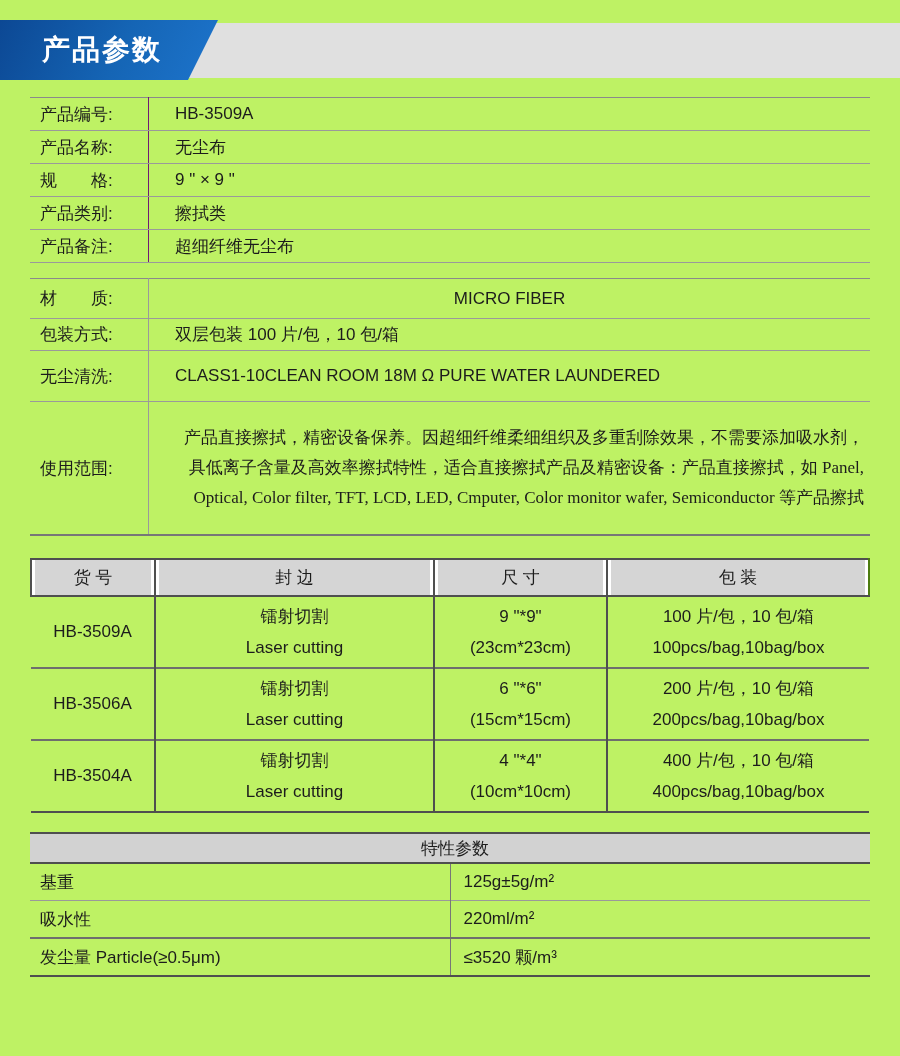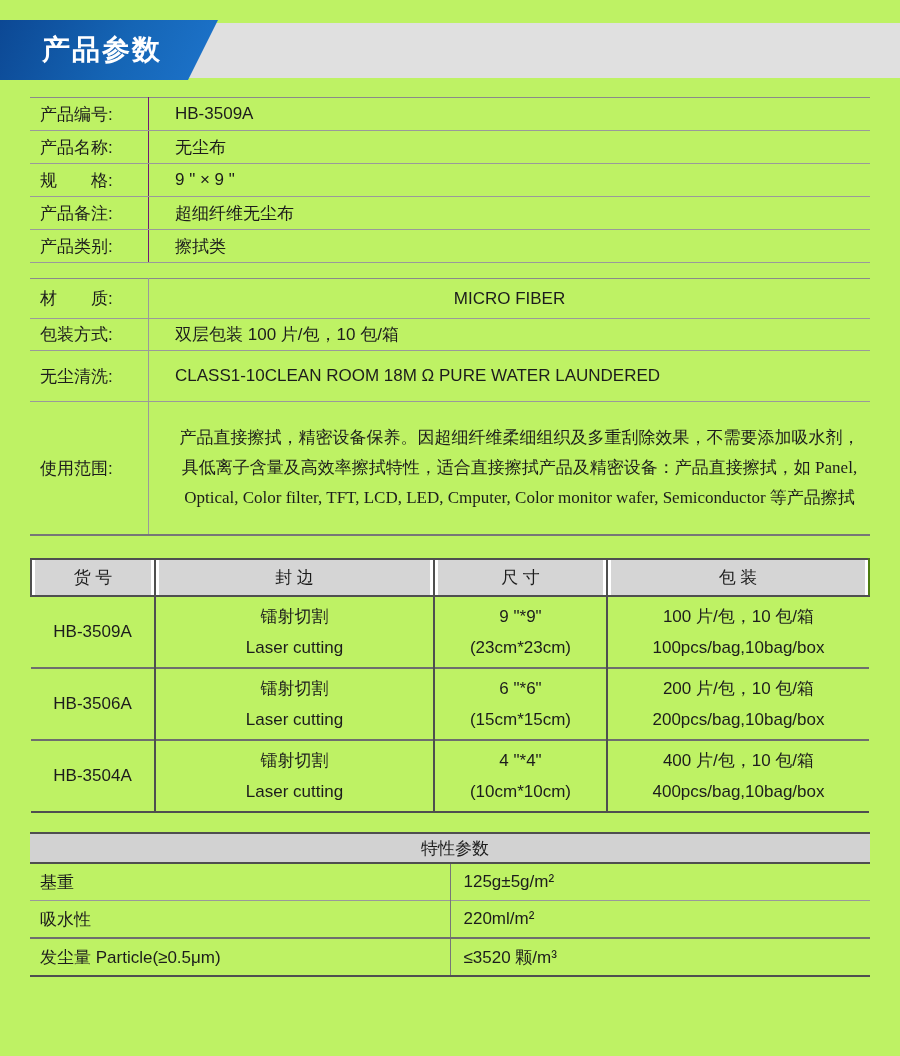--- a/index.html
+++ b/index.html
@@ -47,21 +47,21 @@
   .t2 .val { padding-left:26px; }
   .t2 .center { text-align:center; padding-left:0; }
   .t2 .r-material td { height:39px; }
   .t2 .r-cutting  td { height:40px; }
   .t2 .r-packing  td { height:31px; }
   .t2 .r-washing  td { height:50px; }
   .t2 .r-usage td { height:120px; }
   .t2 .usage-text {
     font-family:"Liberation Serif","DejaVu Serif",serif;
     font-size:17px; line-height:30px;
-    padding:6px 6px 6px 26px; text-align:center;
+    padding:6px 6px 6px 26px; text-align:right;
   }
 
   
   .t3 { margin-top:22px; border-top:2px solid #4f4f4f; border-bottom:2px solid #4f4f4f; }
   .t3 th {
     background:#d5d5d5; height:35px; text-align:center;
     border-bottom:2px solid #4f4f4f;
     box-shadow:inset 3px 0 0 #ffffff, inset -3px 0 0 #ffffff;
   }
   .t3 th + th { border-left:2px solid #4f4f4f; }
@@ -107,26 +107,26 @@
       </tr>
       <tr>
         <td class="lbl">产品名称:</td>
         <td class="val">无尘布</td>
       </tr>
       <tr>
         <td class="lbl">规　　格:</td>
         <td class="val">9 " × 9 "</td>
       </tr>
       <tr>
+        <td class="lbl">产品类别:</td>
+        <td class="val">擦拭类</td>
+      </tr>
+      <tr>
         <td class="lbl">产品备注:</td>
         <td class="val">超细纤维无尘布</td>
-      </tr>
-      <tr>
-        <td class="lbl">产品类别:</td>
-        <td class="val">擦拭类</td>
       </tr>
     </tbody>
   </table>
 
   <table class="t2">
     <tbody>
       <tr class="r-material">
         <td class="lbl">材　　质:</td>
         <td class="val center">MICRO FIBER</td>
       </tr>

